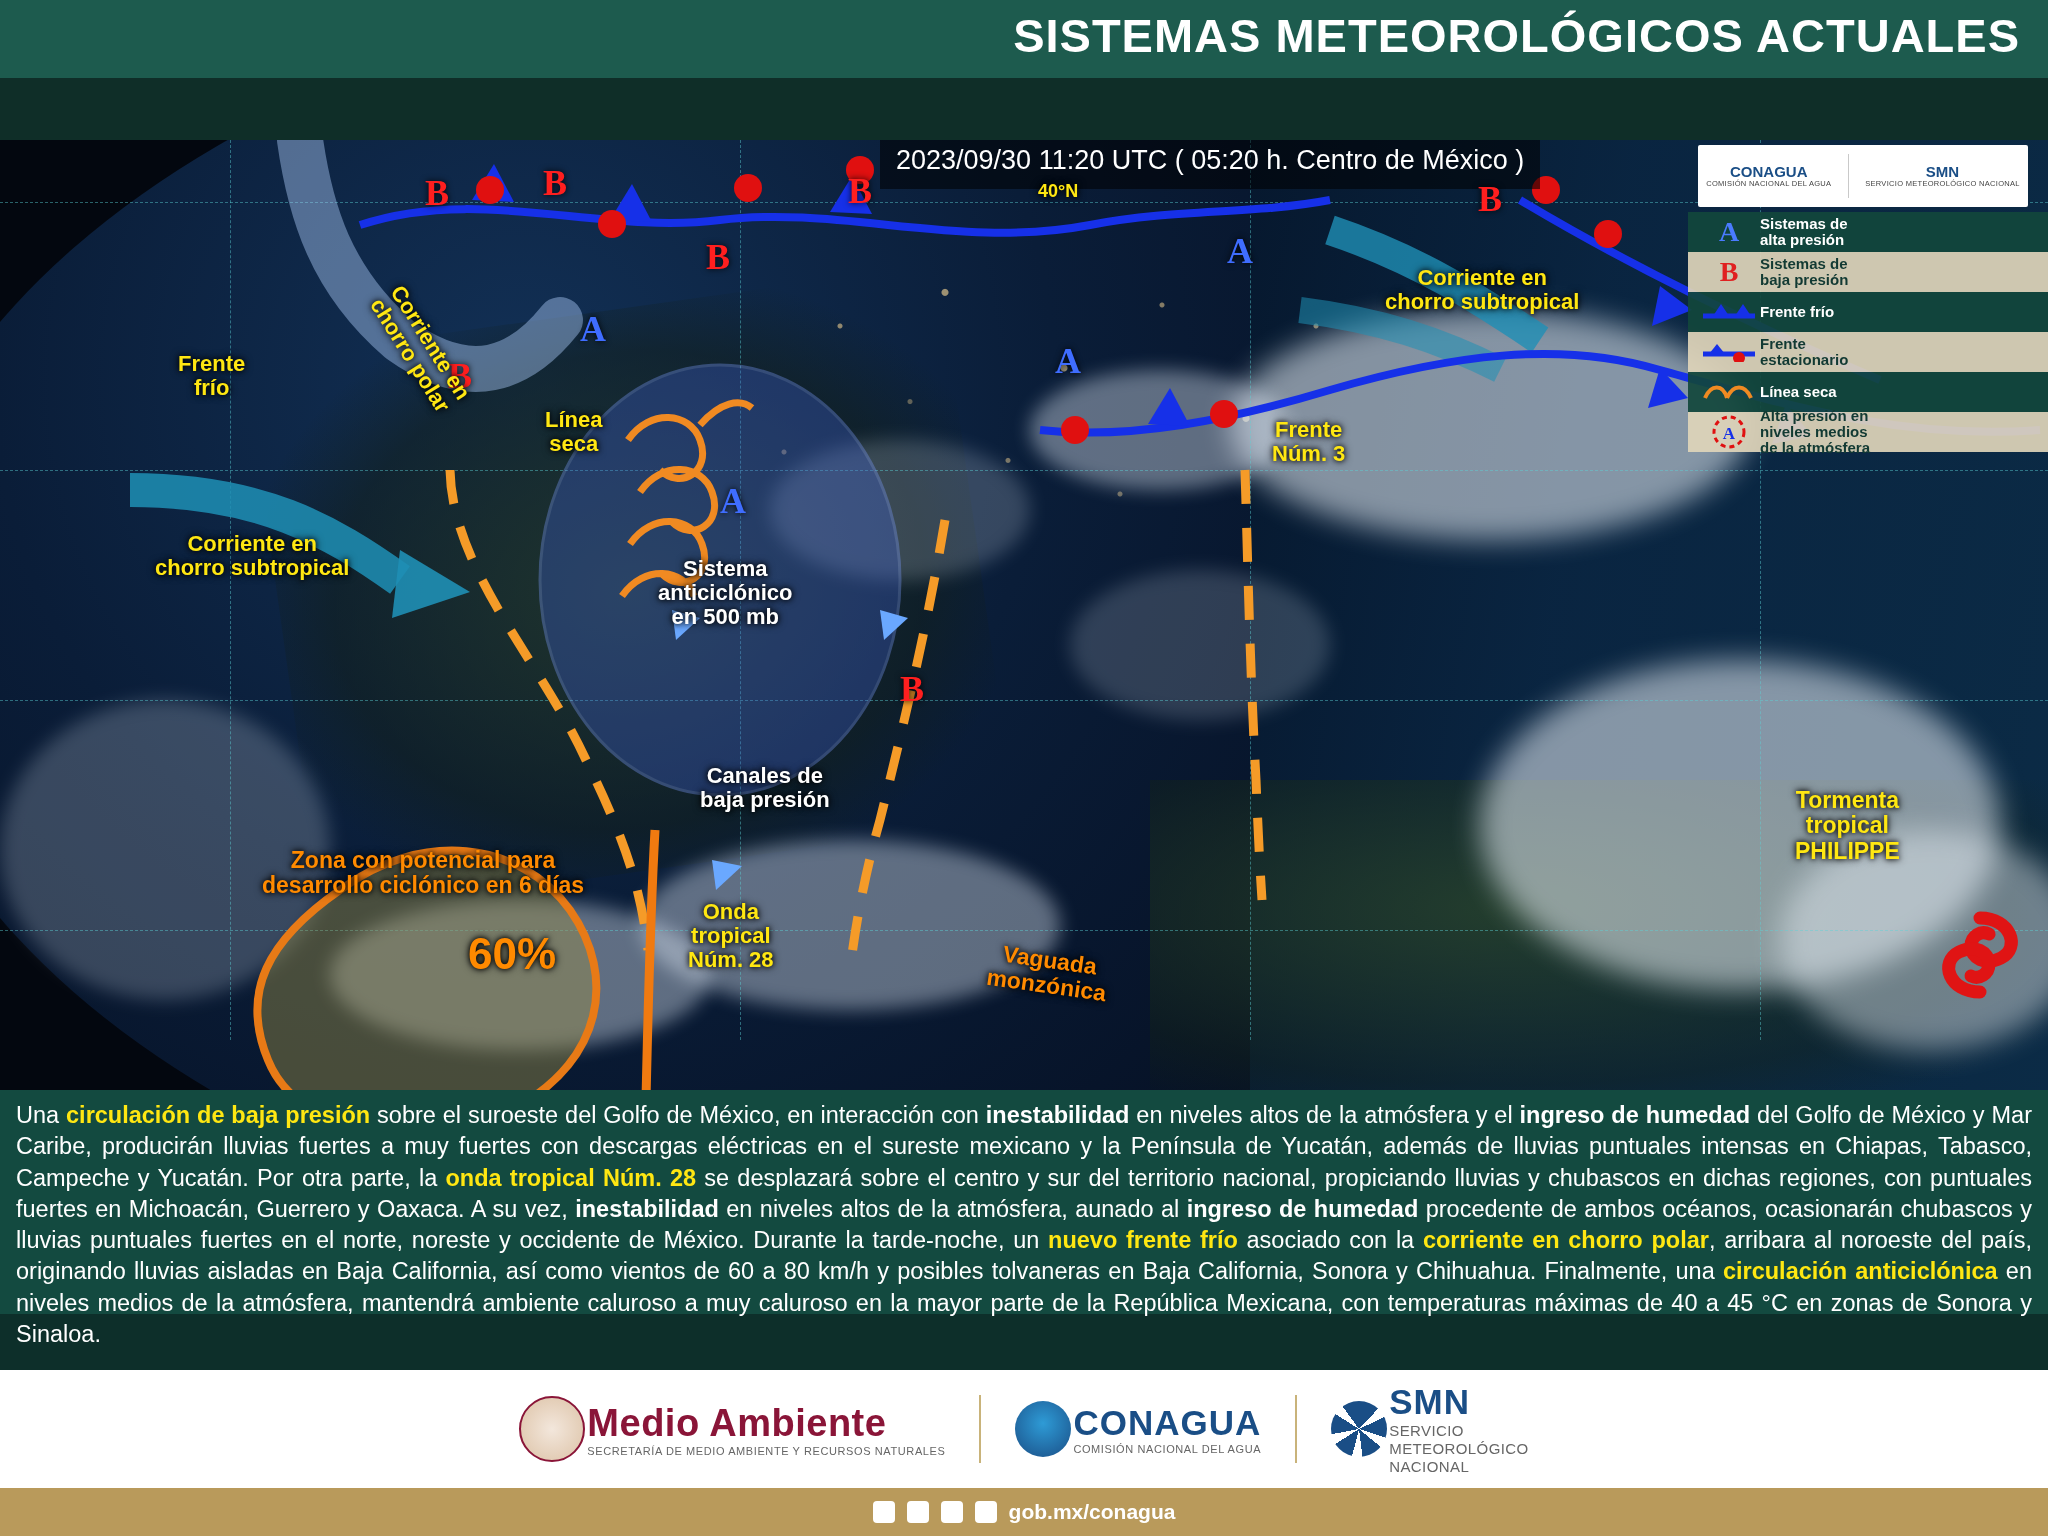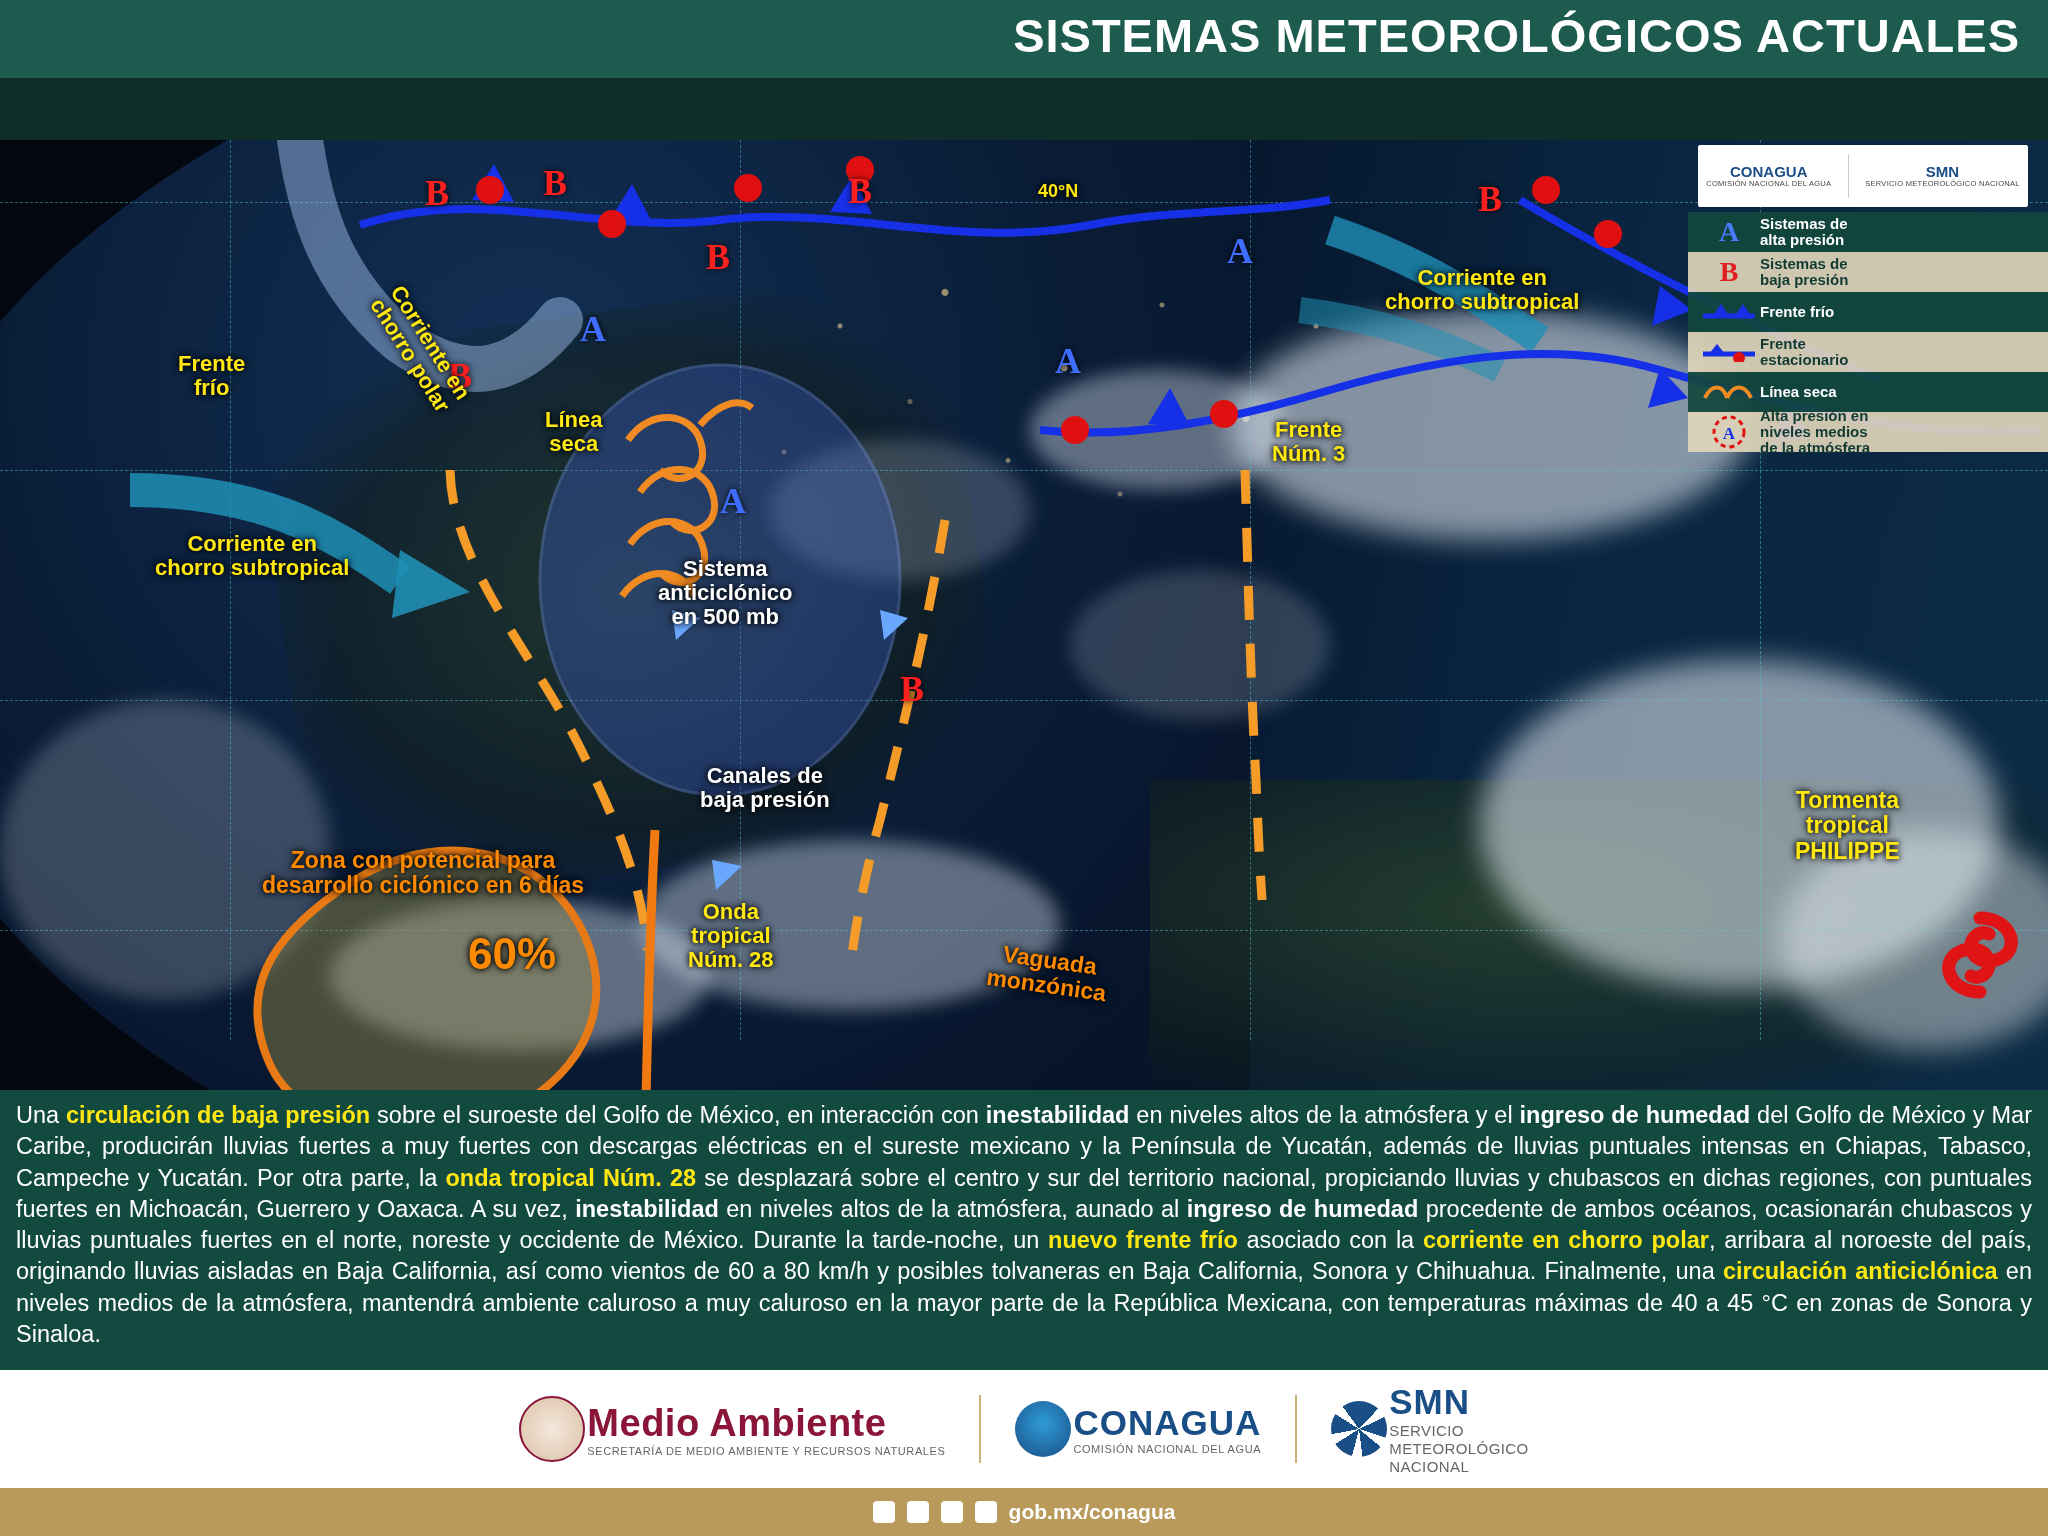--- a/index.html
+++ b/index.html
@@ -72,21 +72,21 @@
   .yellow{color:#ffe712;}
   .white{color:#ffffff;margin-top:24px;}
   .orange{color:#ff8a00;}
 
   .sym{position:absolute;font-family:"Liberation Serif",serif;font-weight:bold;
        text-shadow:0 0 6px rgba(0,0,0,.95);}
   .symA{color:#3f6dff;font-size:36px;}
   .symB{color:#ff1f1f;font-size:36px;}
 
   
-  .txtblock{position:absolute;left:0;top:1090px;width:2048px;height:280px;background:#134a40;
+  .txtblock{position:absolute;left:0;top:1090px;width:2048px;height:224px;background:#134a40;
     color:#ffffff;font-size:23.5px;line-height:1.33;text-align:justify;padding:10px 16px 0 16px;
     box-sizing:border-box;}
   .txtblock b{font-weight:bold;}
   .hl{color:#ffe712;font-weight:bold;}
 
   
   .footer{position:absolute;left:0;top:1370px;width:2048px;height:118px;background:#ffffff;
     display:flex;align-items:center;justify-content:center;gap:34px;}
   .f-item{display:flex;align-items:center;gap:2px;}
   .f-div{width:2px;height:68px;background:#c9b37a;}
@@ -201,20 +201,21 @@
       <polygon points="712,720 742,726 716,750" fill="#6aa8ff"></polygon>
 
       <circle cx="460" cy="300" r="0" fill="none"></circle>
     </svg>
 
     <svg style="position:absolute;left:1925px;top:760px;width:110px;height:110px;">
       <path d="M55,18 C86,18 96,48 76,58 C60,66 46,58 46,46 C46,36 56,30 64,34" stroke="#e01414" stroke-width="13" fill="none" stroke-linecap="round"></path>
       <path d="M55,92 C24,92 14,62 34,52 C50,44 64,52 64,64 C64,74 54,80 46,76" stroke="#e01414" stroke-width="13" fill="none" stroke-linecap="round"></path>
     </svg>
 
+    <div class="utcbar">2023/09/30 11:20 UTC ( 05:20 h. Centro de México )</div>
 
     <div class="logobar">
       <div class="lg">
         <span>CONAGUA</span>
         <small>COMISIÓN NACIONAL DEL AGUA</small>
       </div>
       <div class="logodiv"></div>
       <div class="lg">
         <span>SMN</span>
         <small>SERVICIO METEOROLÓGICO NACIONAL</small>

